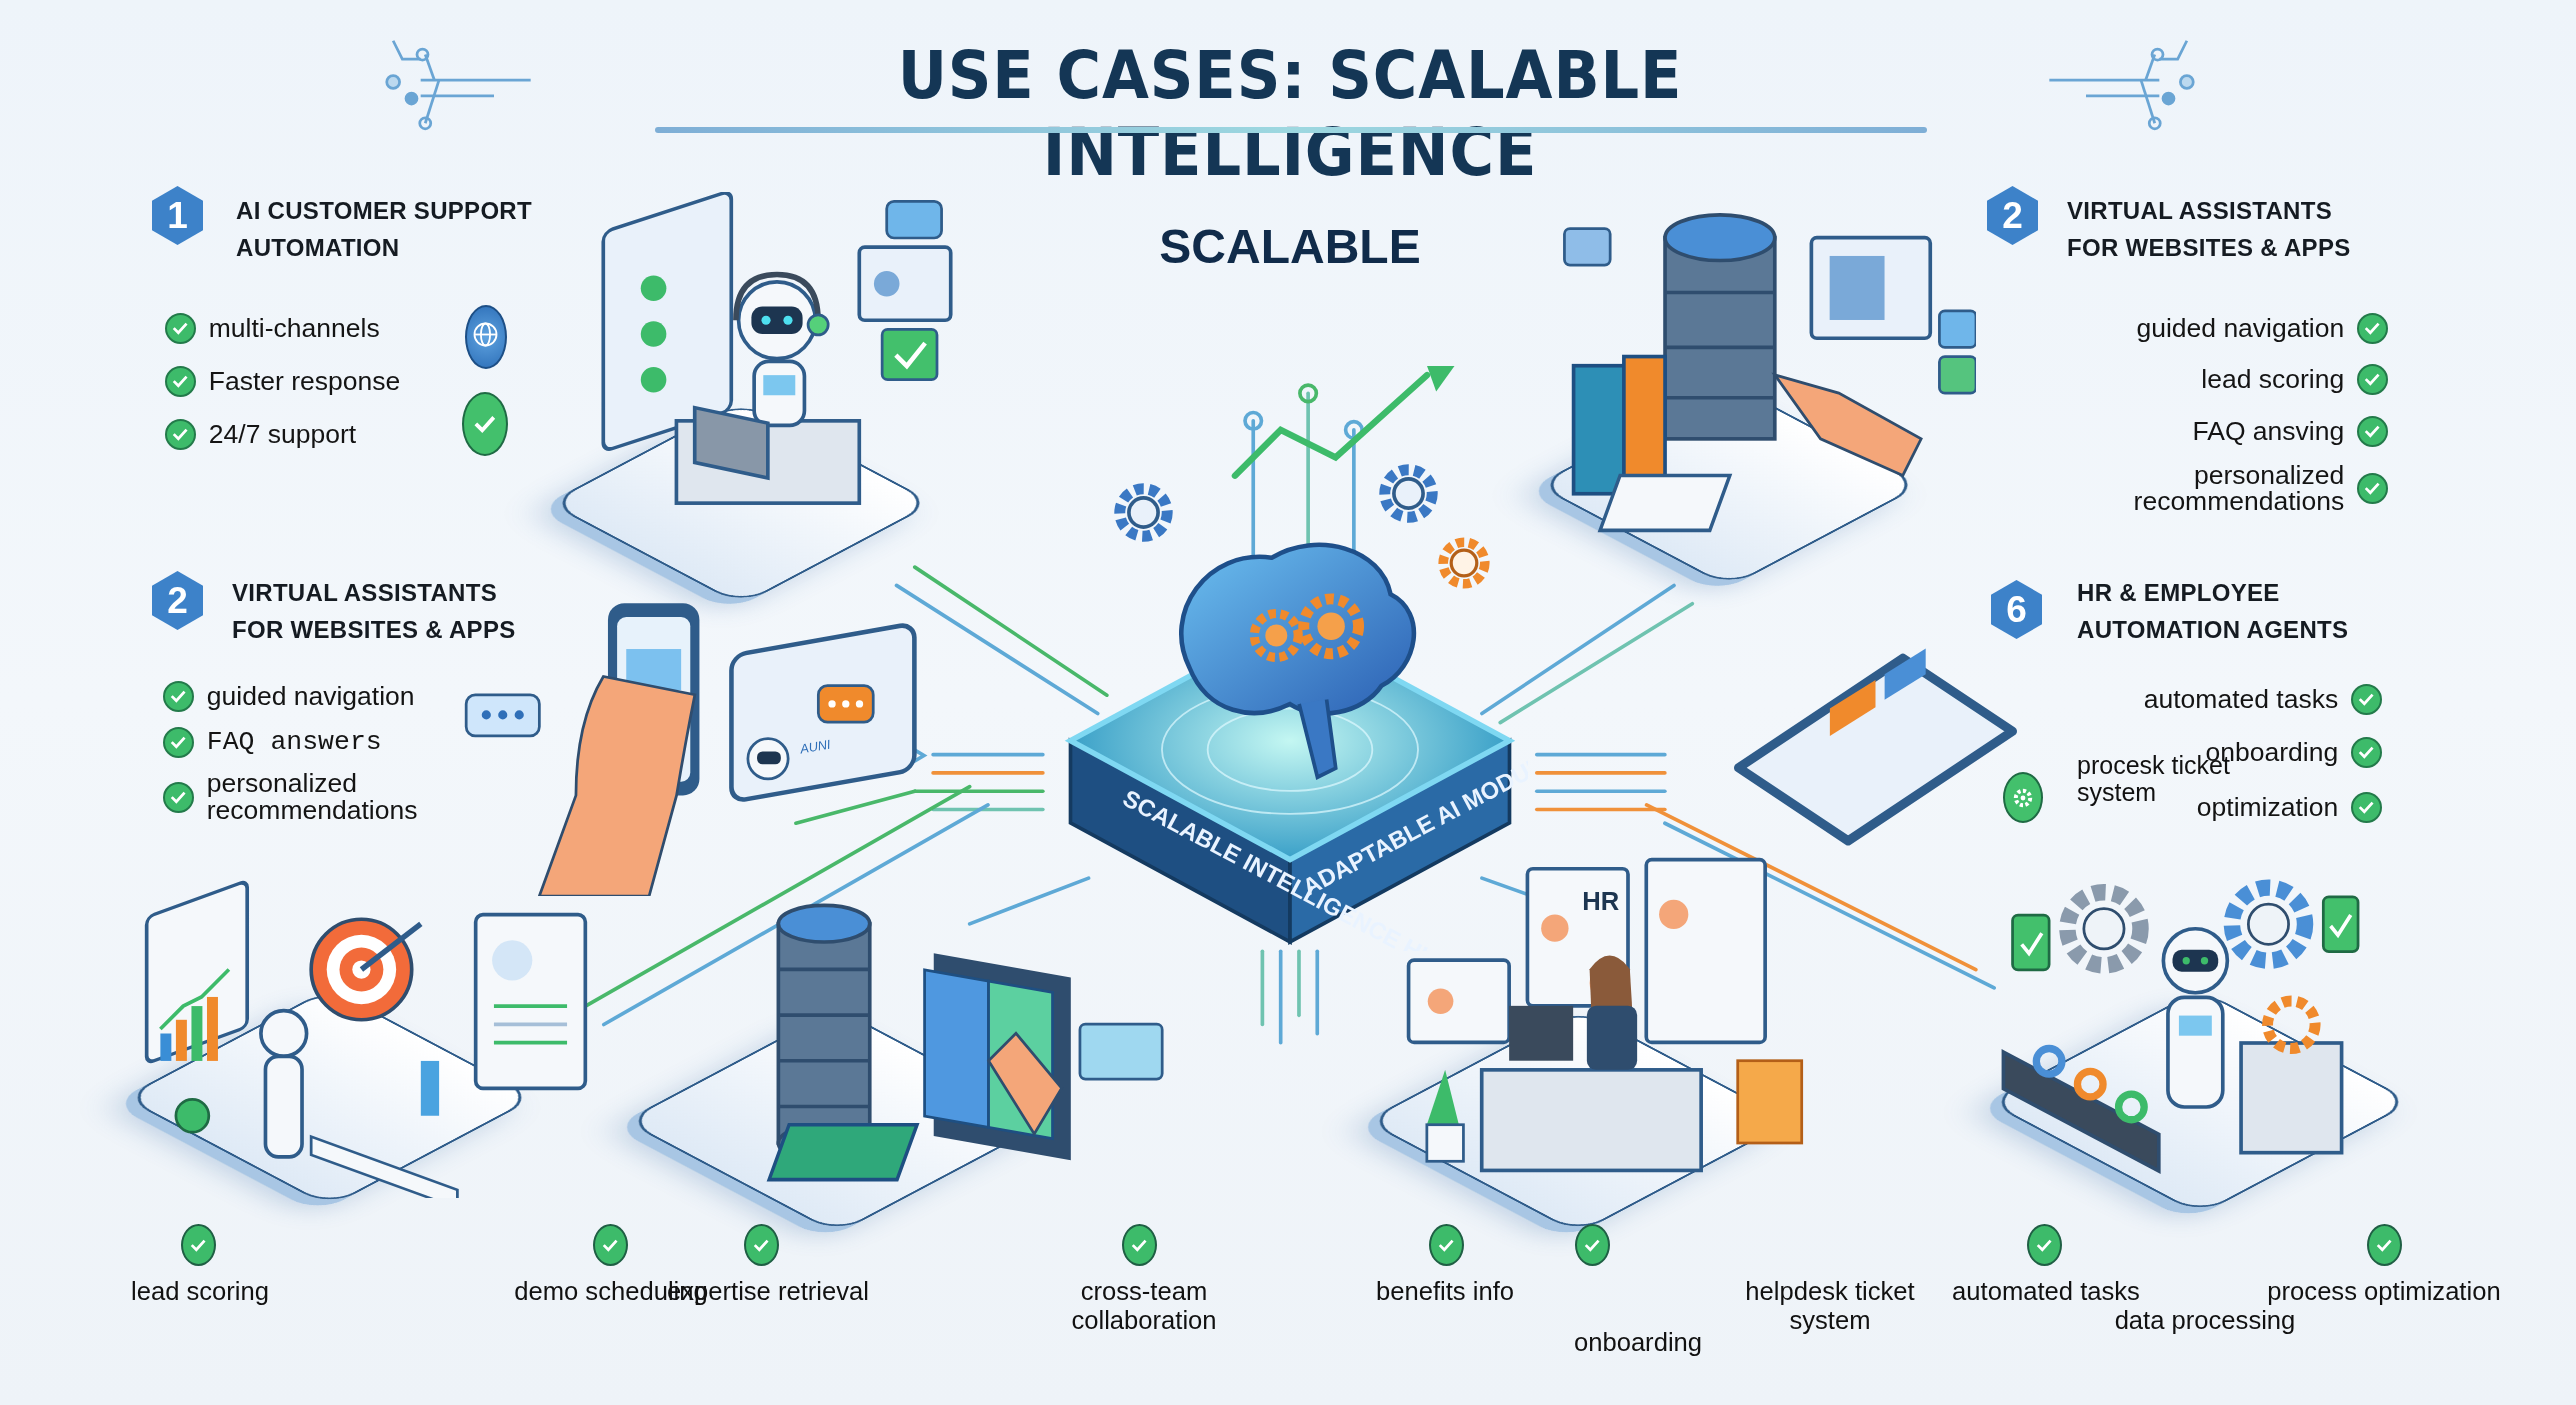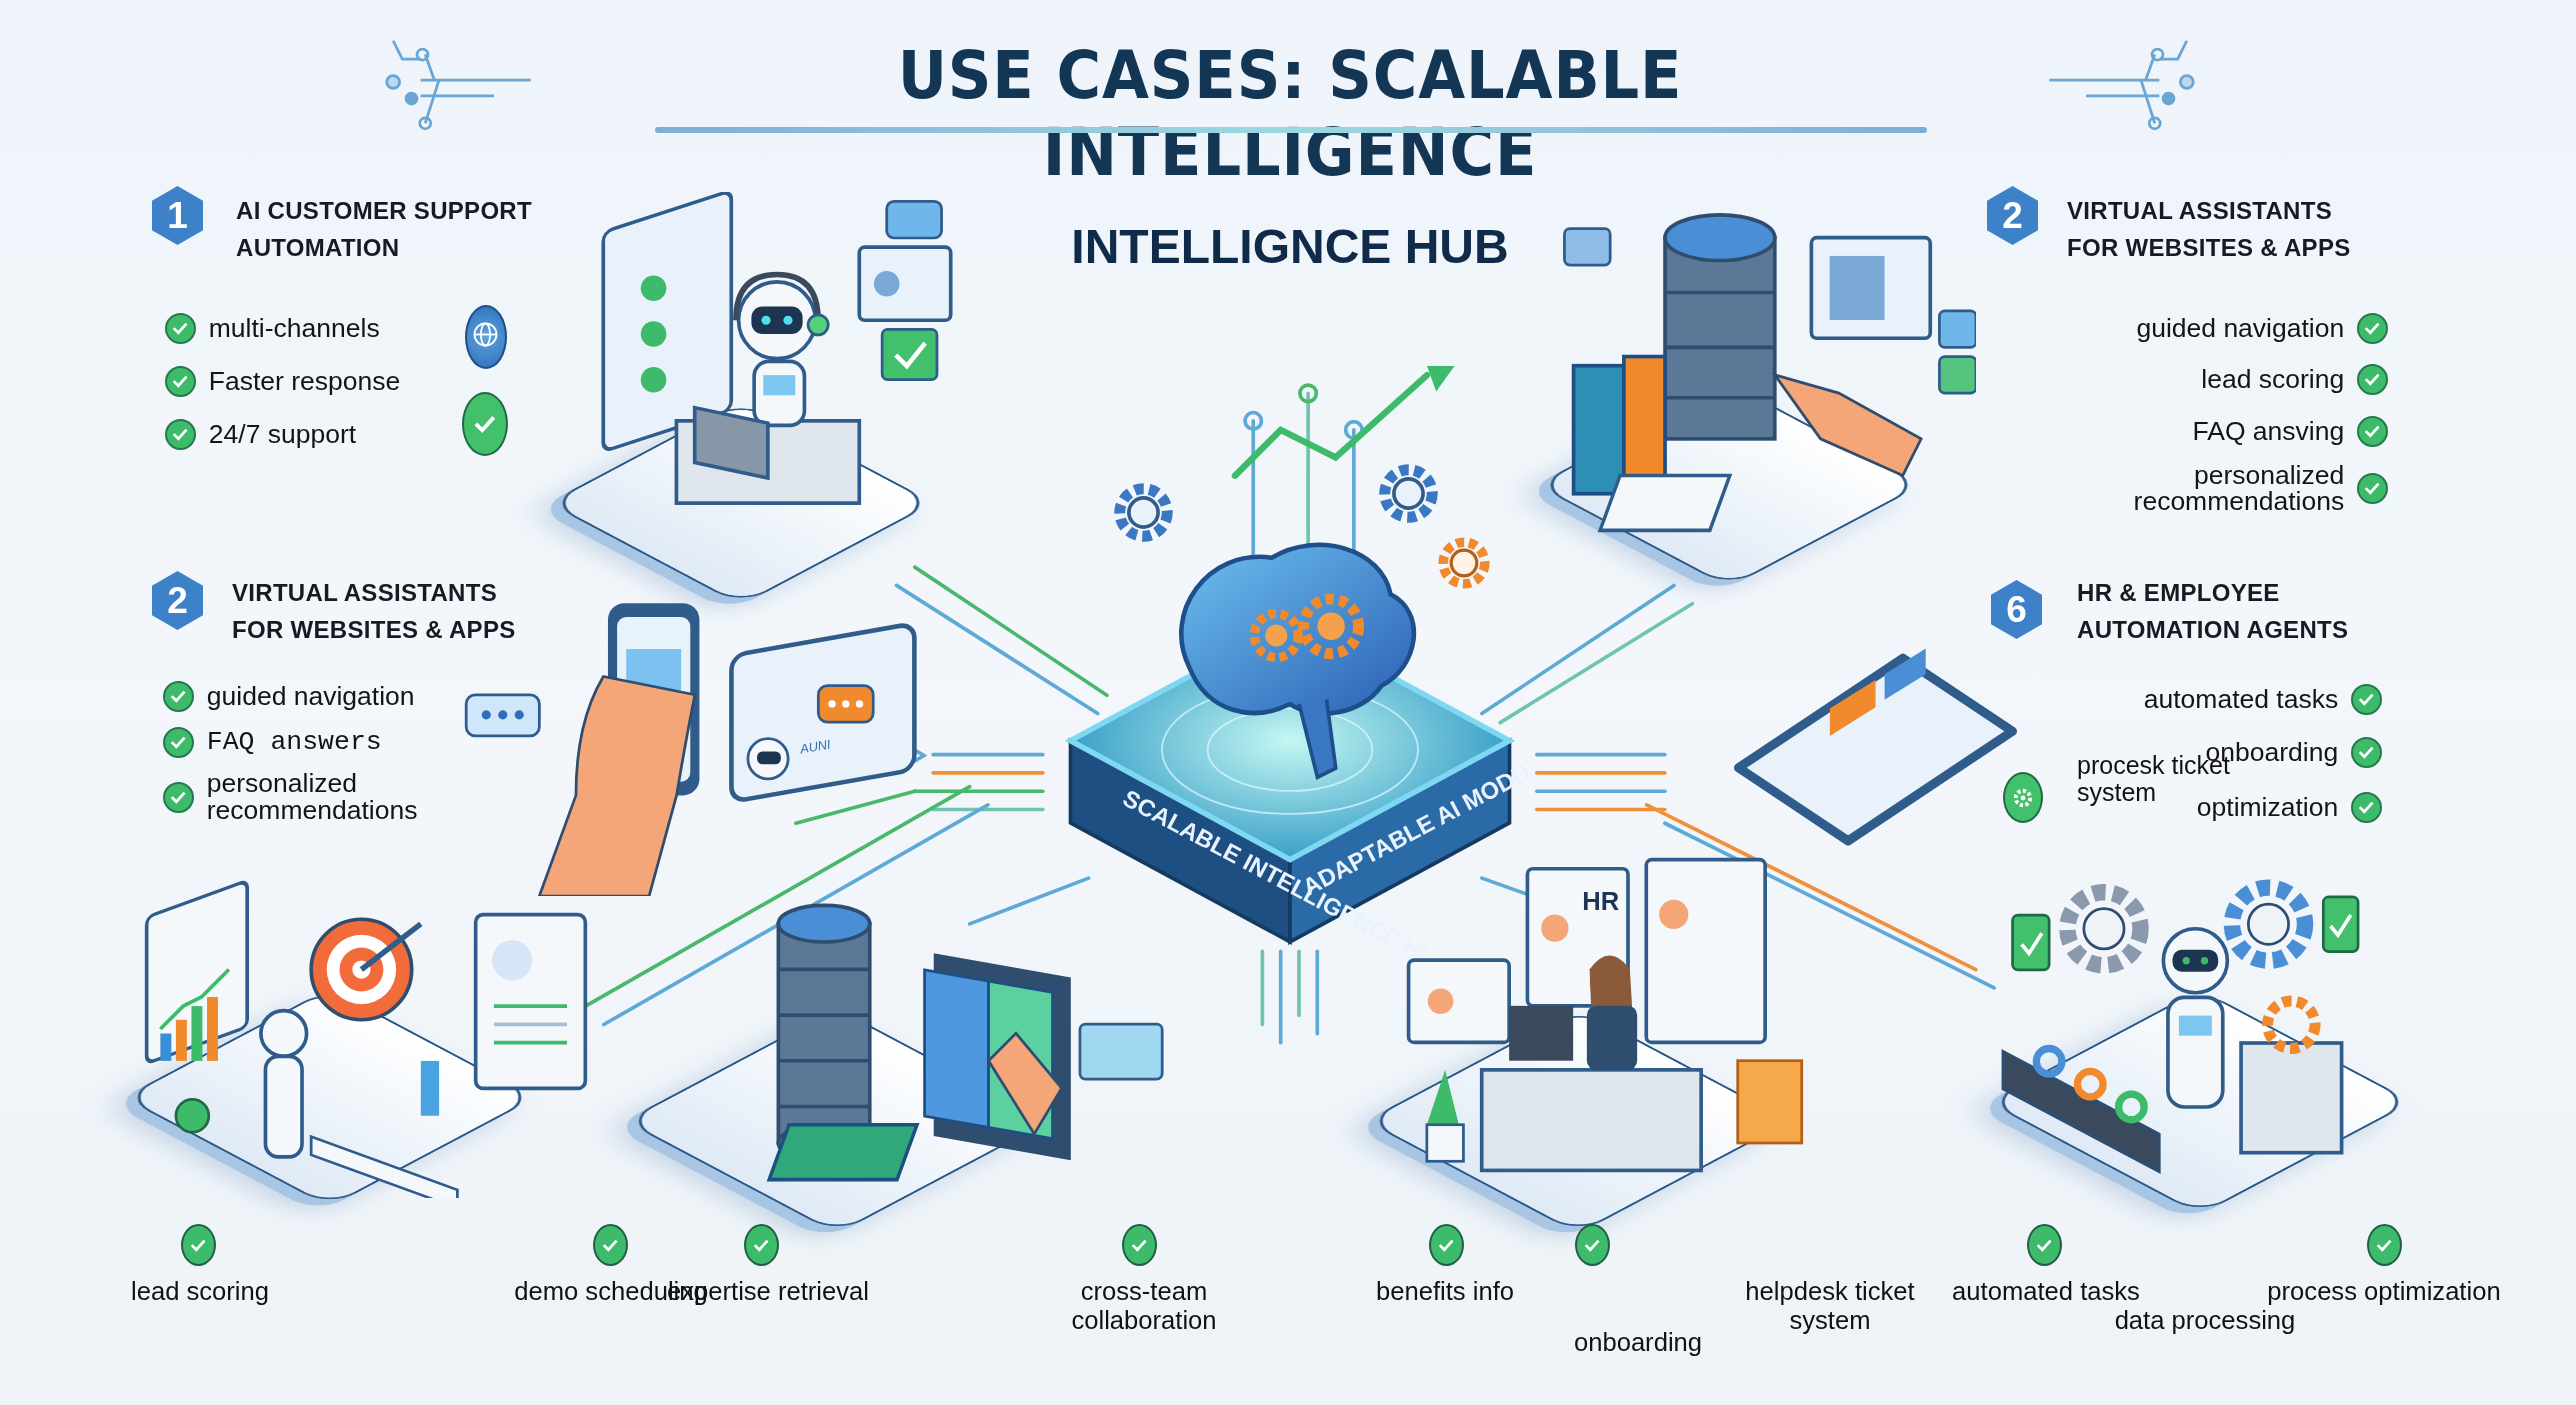--- a/index.html
+++ b/index.html
@@ -217,21 +217,21 @@
     <rect x="120" y="210" width="80" height="60" fill="#8897a8" stroke="#2f5c8a" stroke-width="4" transform="skewY(12)"></rect>
     <rect x="300" y="60" width="100" height="80" rx="6" fill="#e9f1fa" stroke="#2f5c8a" stroke-width="4"></rect>
     <circle cx="330" cy="100" r="14" fill="#7aa9d8"></circle>
     <rect x="330" y="10" width="60" height="40" rx="8" fill="#6fb6ea" stroke="#2f5c8a" stroke-width="3"></rect>
     <rect x="325" y="150" width="60" height="55" rx="6" fill="#43c06c" stroke="#2f5c8a" stroke-width="3"></rect>
     <polyline points="340,178 352,190 372,165" stroke="#fff" stroke-width="5" fill="none"></polyline>
   </svg>
 </div>
 
 <div class="hub-title">
-  <div>INTELLIGNCE HUB</div>
+  <div>SCALABLE</div>
 </div>
 
 <div>
   <svg class="abs" style="left:1107px; top:476px;" width="73" height="73" viewBox="0 0 80 80">
     <circle cx="40" cy="40" r="26" fill="none" stroke="#3a78c4" stroke-width="12" stroke-dasharray="10 6"></circle>
     <circle cx="40" cy="40" r="16" fill="#e9f1fa" stroke="#2f5c8a" stroke-width="4"></circle>
   </svg>
   <svg class="abs" style="left:1372px; top:457px;" width="73" height="73" viewBox="0 0 80 80">
     <circle cx="40" cy="40" r="26" fill="none" stroke="#3a78c4" stroke-width="12" stroke-dasharray="10 6"></circle>
     <circle cx="40" cy="40" r="16" fill="#e9f1fa" stroke="#2f5c8a" stroke-width="4"></circle>

